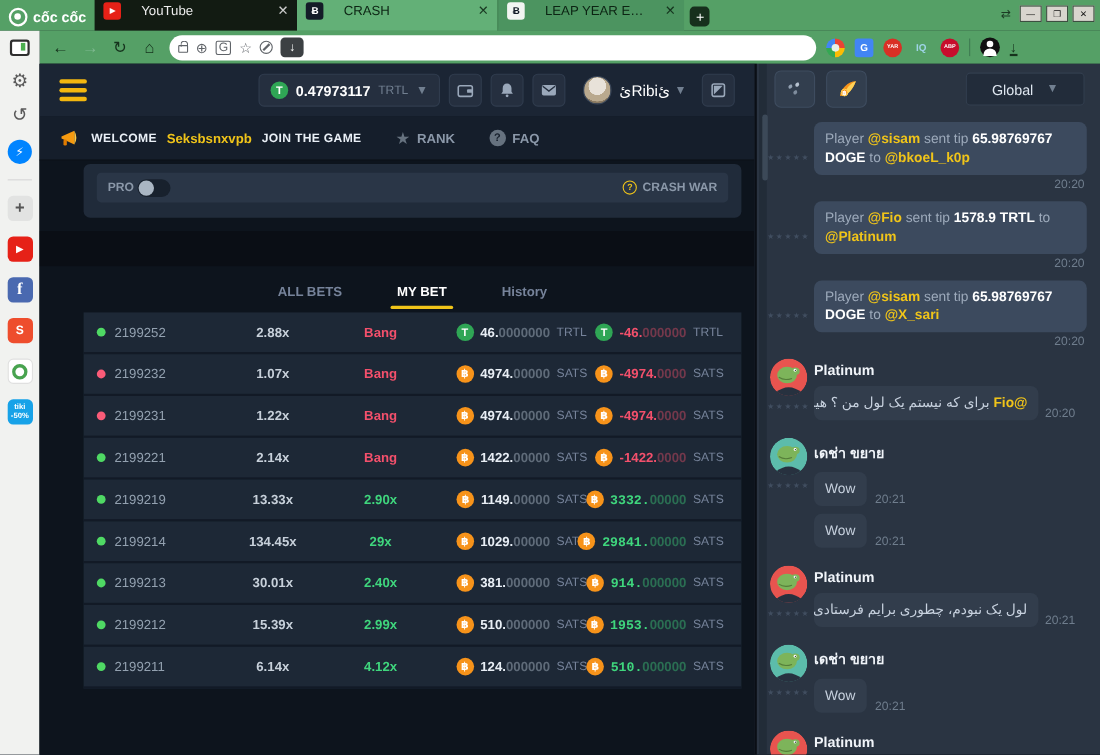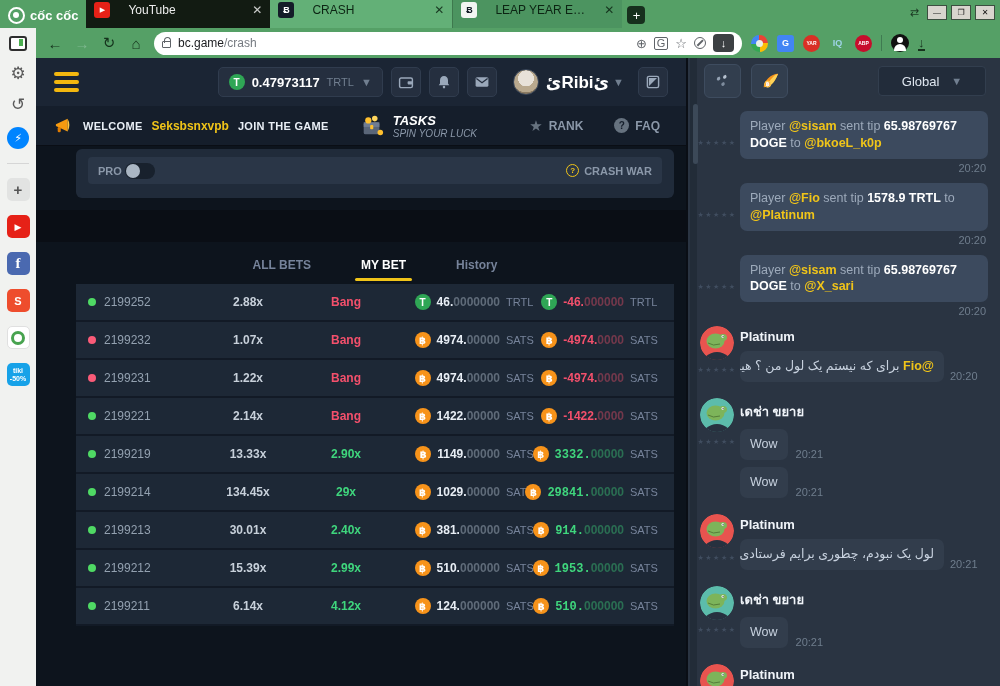--- a/index.html
+++ b/index.html
@@ -72,21 +72,21 @@
   .burger { width:25px; display:flex; flex-direction:column; gap:4px; }
   .burger span{ height:4px; border-radius:2px; background:#f3b70f; }
   .pill { margin-left:auto; height:30px; background:#252f3f; border:1px solid #303c4e; border-radius:5px; display:flex; align-items:center; gap:7px; padding:0 10px; }
   .coin { width:16px; height:16px; border-radius:50%; display:grid; place-items:center; font-size:10px; font-weight:bold; color:#fff; flex:none; }
   .coin-trtl { background:#2fa655; }
   .coin-sats { background:#f7931a; }
   .pill .bal { color:#fff; font-size:13px; font-weight:bold; }
   .pill .cur, .caret { color:#717f90; font-size:11px; }
   .hbtn { width:30px; height:30px; background:#252f3f; border:1px solid #303c4e; border-radius:5px; display:grid; place-items:center; margin-left:8px; color:#9aa8ba; }
   .avatar-photo { width:26px; height:26px; border-radius:50%; margin-left:16px; background:radial-gradient(circle at 50% 35%, #e8e2d9 0 40%, #b9a98e 41% 70%, #8a7a62 71%); border:1px solid #3a475a; }
-  .uname-h { color:#fff; font-weight:bold; font-size:17px; margin:0 4px 0 7px; }
+  .uname-h { color:#fff; font-weight:normal; font-size:14px; margin:0 4px 0 7px; }
 
   .banner { height:40px; background:#151e2b; display:flex; align-items:center; padding:0 18px; gap:9px; flex:none; border-bottom:1px solid #0a0e15; }
   .banner .w1 { color:#e9eff6; font-size:11px; font-weight:bold; letter-spacing:.3px; }
   .banner .w2 { color:#f0c419; font-size:12px; font-weight:bold; }
   .tasksgrp { display:flex; align-items:center; gap:8px; margin:0 auto; }
   .tasks-t1 { color:#fff; font-size:13px; font-weight:bold; font-style:italic; }
   .tasks-t2 { color:#8b98a9; font-size:10px; font-style:italic; }
   .bgrp { display:flex; align-items:center; gap:6px; margin-left:22px; color:#8b98a9; font-size:12px; font-weight:bold; }
   .star-g { color:#66727f; font-size:15px; }
   .qcirc { width:15px; height:15px; border-radius:50%; background:#66727f; color:#151e2b; font-size:10px; font-weight:bold; display:grid; place-items:center; }
@@ -189,21 +189,20 @@
   </div>
 </div>
 
 <div class="toolbar">
   <span class="navic">←</span>
   <span class="navic dis">→</span>
   <span class="navic">↻</span>
   <span class="navic">⌂</span>
   <div class="urlbox">
     <span class="lock"></span>
-    <span class="urltext"><b style="font-weight:normal;">bc.game</b><span class="path">/crash</span></span>
     <span class="ubic">⊕</span>
     <span class="ubic" style="font-size:11px;border:1px solid #5f6368;border-radius:2px;padding:0 2px;">G</span>
     <span class="ubic">☆</span>
     <span class="shieldic"></span>
     <span class="dlbtn">↓</span>
   </div>
   <span class="ext ext-colors"></span>
   <span class="ext ext-trans">G</span>
   <span class="ext ext-yar">YAR</span>
   <span class="ext ext-iq">IQ</span>
@@ -275,34 +274,20 @@
 
   <div class="banner">
     <svg width="20" height="18" viewBox="0 0 22 20">
         <path d="M2 8 L15 2 V16 L2 10 Z" fill="#f59a10"></path>
         <path d="M15 2 q4 7 0 14 Z" fill="#ffc843"></path>
         <rect x="4" y="11" width="3.4" height="6" rx="1.4" fill="#e07b00"></rect>
       </svg>
     <span class="w1">WELCOME</span>
     <span class="w2">Seksbsnxvpb</span>
     <span class="w1">JOIN THE GAME</span>
-    <div class="tasksgrp">
-      <svg width="26" height="24" viewBox="0 0 28 26">
-          <rect x="5" y="9" width="17" height="13" rx="2" fill="#5a6678"></rect>
-          <rect x="5" y="9" width="17" height="5" fill="#707d92"></rect>
-          <circle cx="10" cy="7" r="3.4" fill="#ffc02e"></circle>
-          <circle cx="17" cy="5" r="3" fill="#ffd65e"></circle>
-          <circle cx="23" cy="20" r="3" fill="#ffc02e"></circle>
-          <rect x="12" y="12" width="3.4" height="4.5" rx="1" fill="#ffc02e"></rect>
-        </svg>
-      <div>
-        <div class="tasks-t1">TASKS</div>
-        <div class="tasks-t2">SPIN YOUR LUCK</div>
-      </div>
-    </div>
     <div class="bgrp">
       <span class="star-g">★</span>
       <span>RANK</span>
     </div>
     <div class="bgrp" style="margin-right:8px;">
       <span class="qcirc">?</span>
       <span>FAQ</span>
     </div>
   </div>
 

